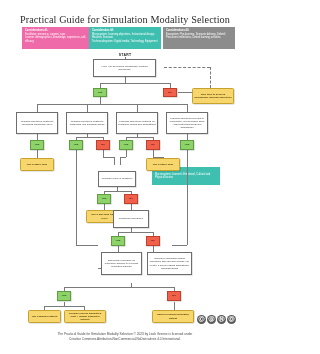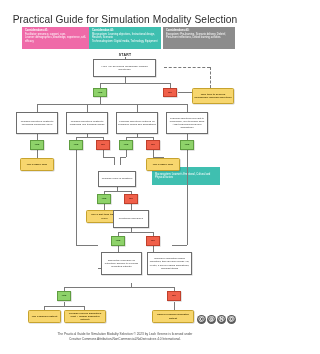--- a/index.html
+++ b/index.html
@@ -13,20 +13,21 @@
   }
   #page{position:relative;width:250px;height:354px;}
 
   .title{
     position:absolute;left:0;top:14px;width:250px;
     text-align:center;
     font-size:10.2px;
     letter-spacing:.1px;
     color:#2b2b2b;
     font-weight:400;
+    font-family:Liberation Serif, serif;
   }
 
   
   .cons{
     position:absolute;
     box-sizing:border-box;
     padding:2px 3px;
     font-size:2.6px;
     line-height:1.32;
     color:#ffffff;

